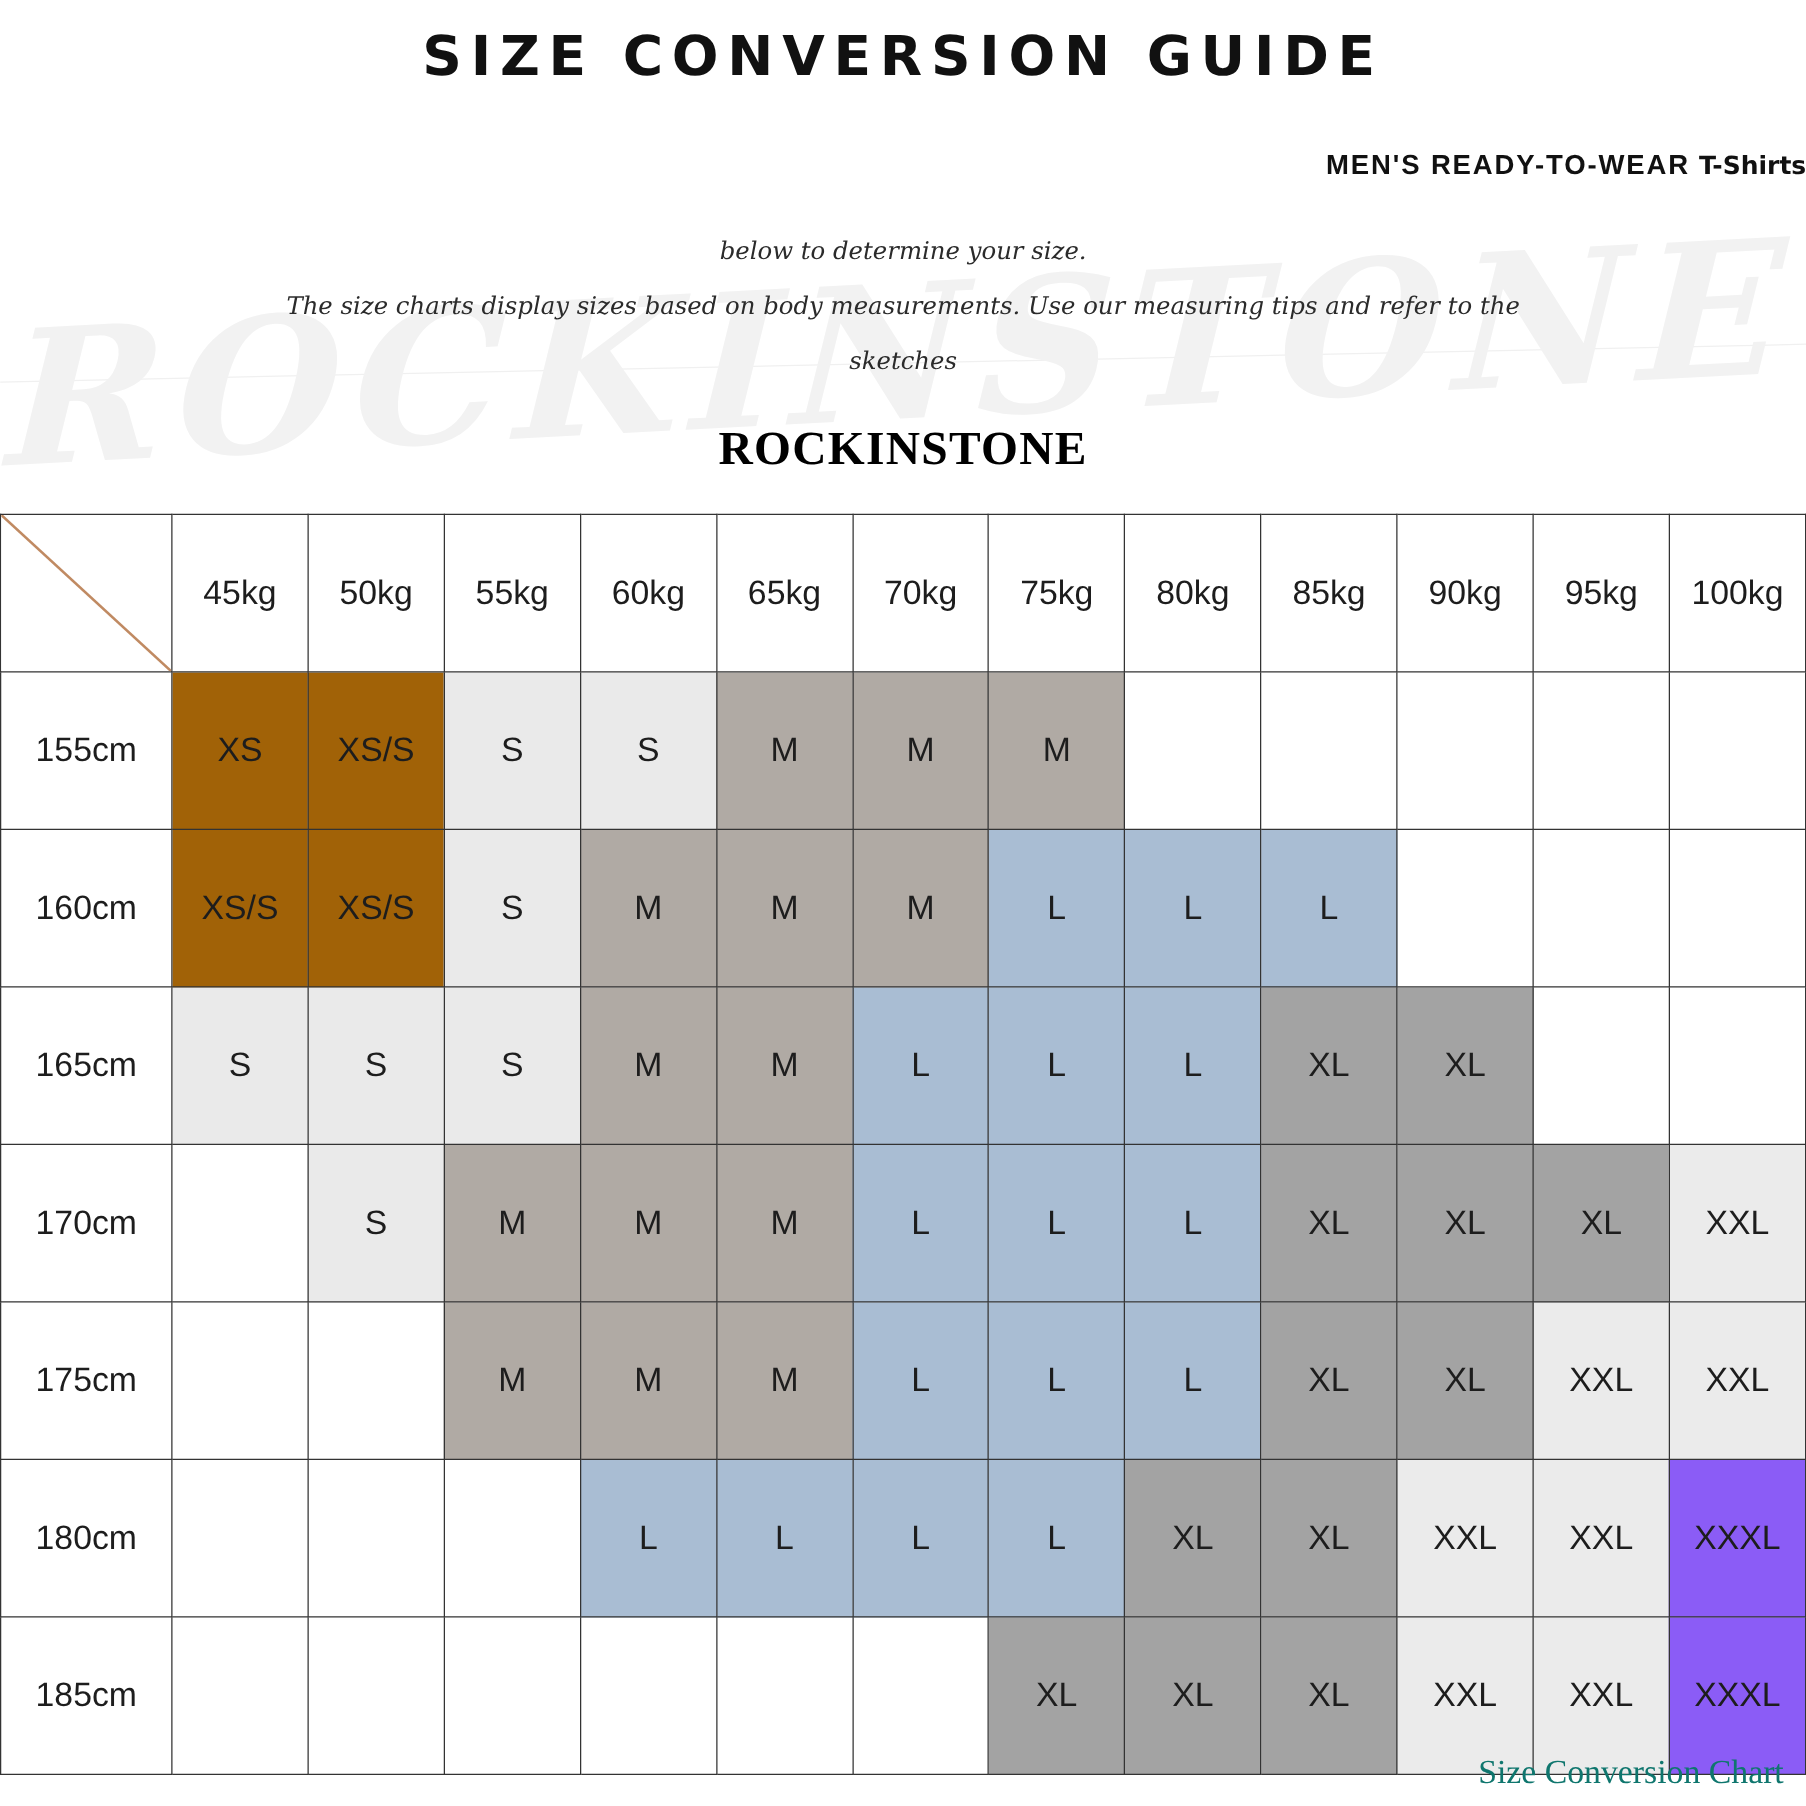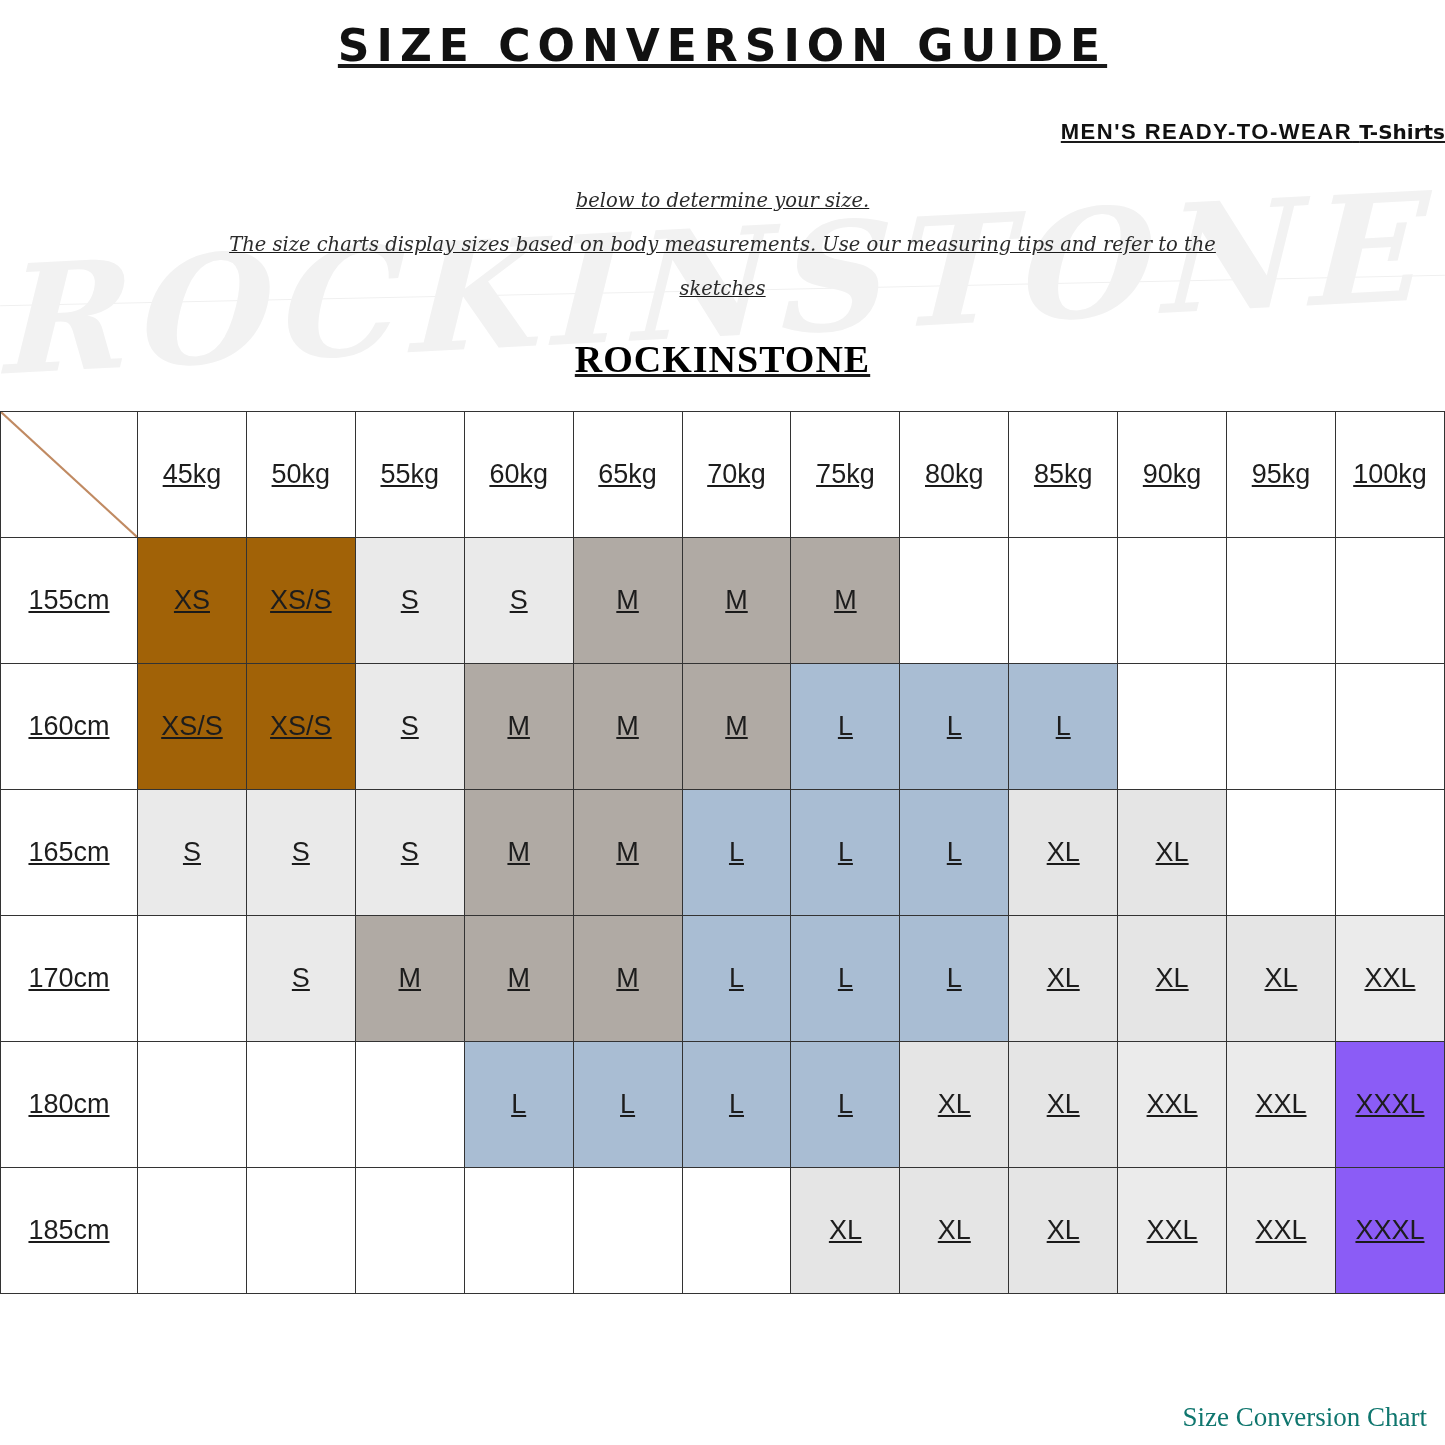--- a/index.html
+++ b/index.html
@@ -45,21 +45,20 @@
     height: 1px;
     background: #f0f0f0;
     transform: rotate(-1.2deg);
     z-index: 0;
   }
 
   .page {
     position: relative;
     z-index: 2;
     width: 1445px;
-    text-decoration: underline;
   }
 
   .title {
     text-align: center;
     font-family: "DejaVu Sans", sans-serif;
     font-size: 44px;
     font-weight: bold;
     letter-spacing: 7px;
     margin-top: 20px;
     color: #111;
@@ -126,21 +125,21 @@
     position: absolute;
     top: 0; left: 0;
     width: 100%; height: 100%;
   }
   thead td { height: 115px; }
   .rowhead { width: 136px; font-size: 27px; }
   .c-xs    { background: #a16207; }
   .c-s     { background: #eaeaea; }
   .c-m     { background: #b0aaa4; }
   .c-l     { background: #a9bdd3; }
-  .c-xl    { background: #e5e5e5; }
+  .c-xl    { background: #a3a3a3; }
   .c-xxl   { background: #ebebeb; }
   .c-xxxl  { background: #8b5cf6; }
 
   .caption {
     position: absolute;
     right: 18px;
     bottom: 12px;
     font-family: "Liberation Serif", serif;
     font-size: 27px;
     color: #0f766e;
@@ -246,20 +245,35 @@
           <td class="c-m">M</td>
           <td class="c-l">L</td>
           <td class="c-l">L</td>
           <td class="c-l">L</td>
           <td class="c-xl">XL</td>
           <td class="c-xl">XL</td>
           <td class="c-xl">XL</td>
           <td class="c-xxl">XXL</td>
         </tr>
         <tr>
+          <td class="rowhead">175cm</td>
+          <td class="c-empty"></td>
+          <td class="c-empty"></td>
+          <td class="c-m">M</td>
+          <td class="c-m">M</td>
+          <td class="c-m">M</td>
+          <td class="c-l">L</td>
+          <td class="c-l">L</td>
+          <td class="c-l">L</td>
+          <td class="c-xl">XL</td>
+          <td class="c-xl">XL</td>
+          <td class="c-xxl">XXL</td>
+          <td class="c-xxl">XXL</td>
+        </tr>
+        <tr>
           <td class="rowhead">180cm</td>
           <td class="c-empty"></td>
           <td class="c-empty"></td>
           <td class="c-empty"></td>
           <td class="c-l">L</td>
           <td class="c-l">L</td>
           <td class="c-l">L</td>
           <td class="c-l">L</td>
           <td class="c-xl">XL</td>
           <td class="c-xl">XL</td>

